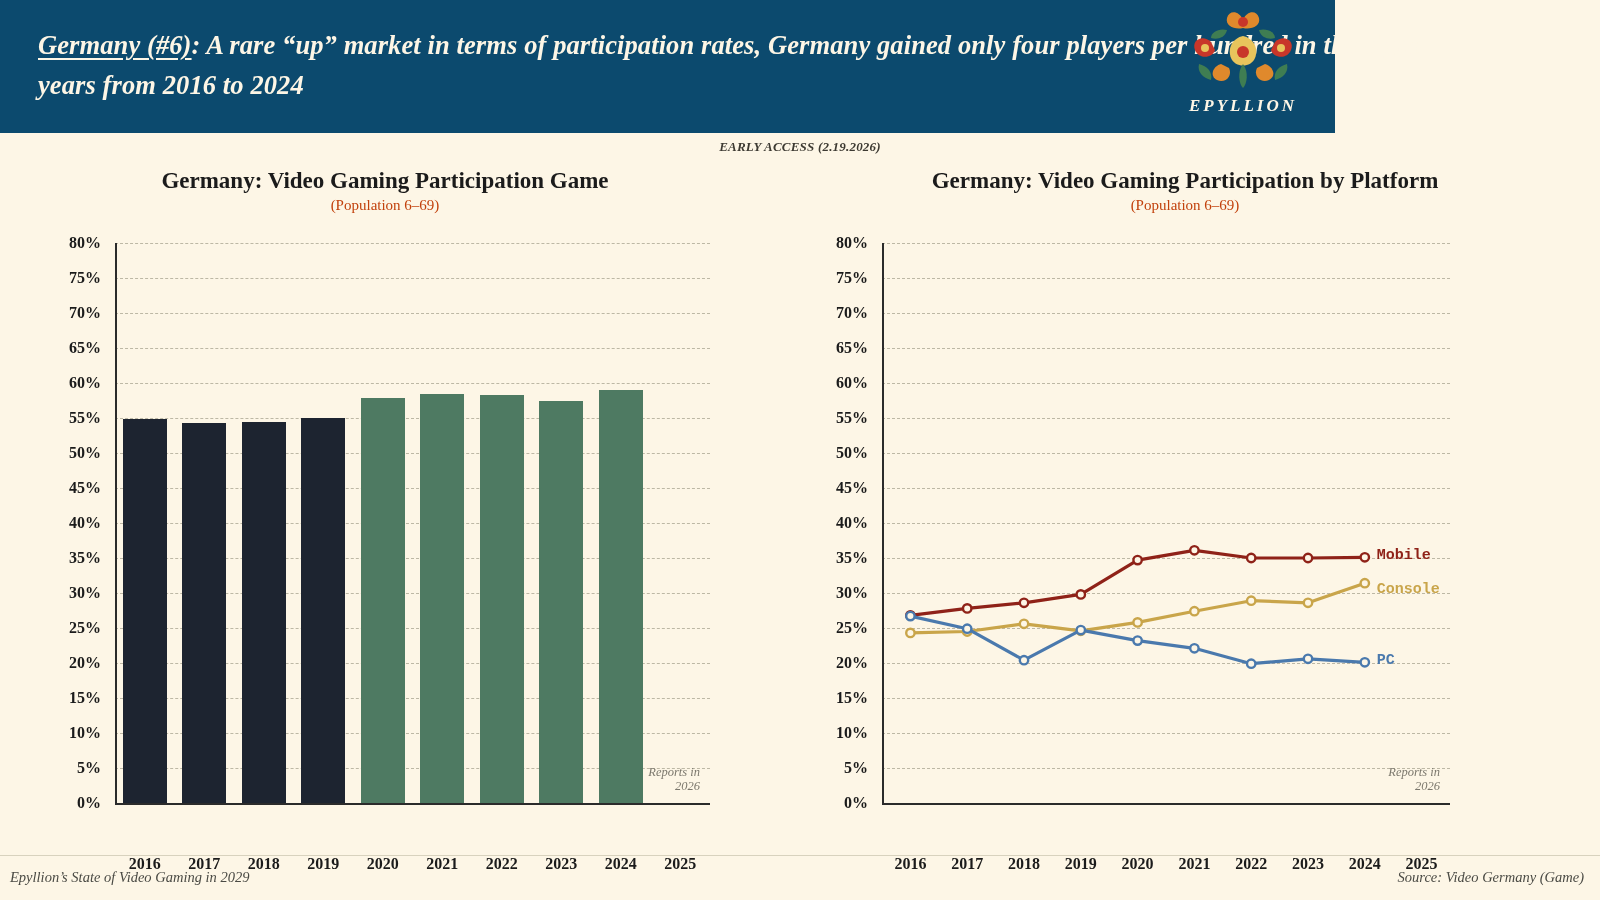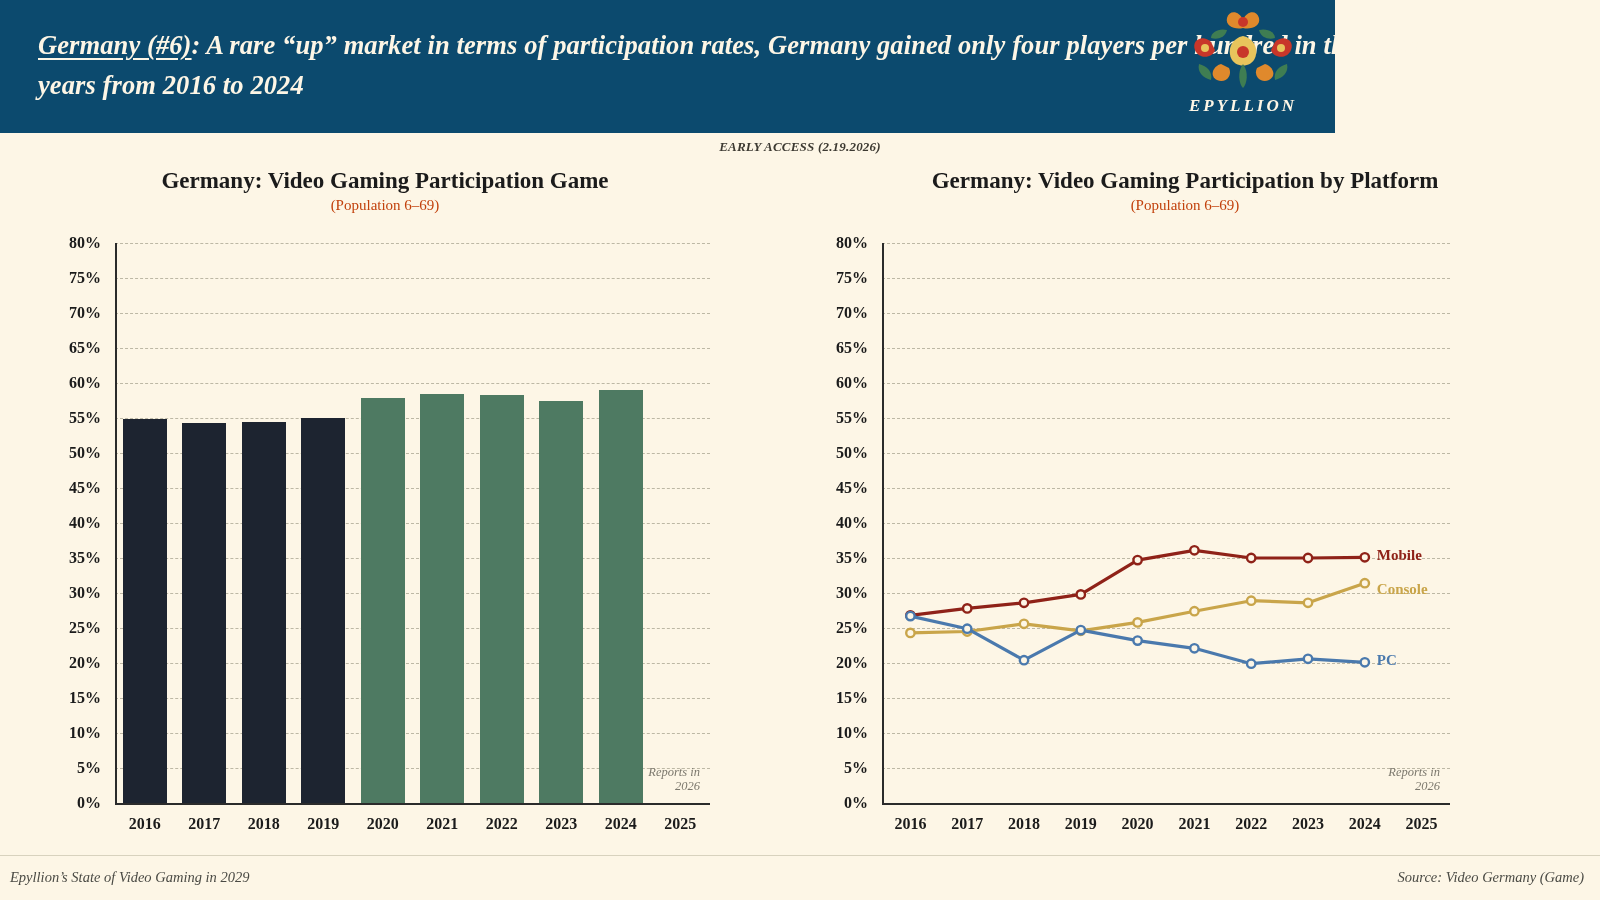--- a/index.html
+++ b/index.html
@@ -116,20 +116,21 @@
     text-align: right;
     white-space: nowrap;
   }
   .x-label {
     position: absolute;
     transform: translateX(-50%);
     font-size: 16px;
     font-weight: bold;
     color: #1b1b1b;
     white-space: nowrap;
+    margin-top: 40px;
   }
   .gridline {
     position: absolute;
     height: 0;
     border-top: 1px dashed #bdb8a5;
   }
   .axis-line {
     position: absolute;
     background: #2b2b2b;
   }
@@ -143,20 +144,21 @@
     font-size: 12.5px;
     color: #7b776c;
     text-align: right;
     line-height: 1.15;
   }
   .series-label {
     position: absolute;
     font-size: 15px;
     font-weight: bold;
     white-space: nowrap;
+    font-family: Liberation Mono, monospace;
   }
 
   
   .footer-left, .footer-right {
     position: absolute;
     bottom: 14px;
     font-style: italic;
     font-size: 14.5px;
     color: #4a4a44;
   }

